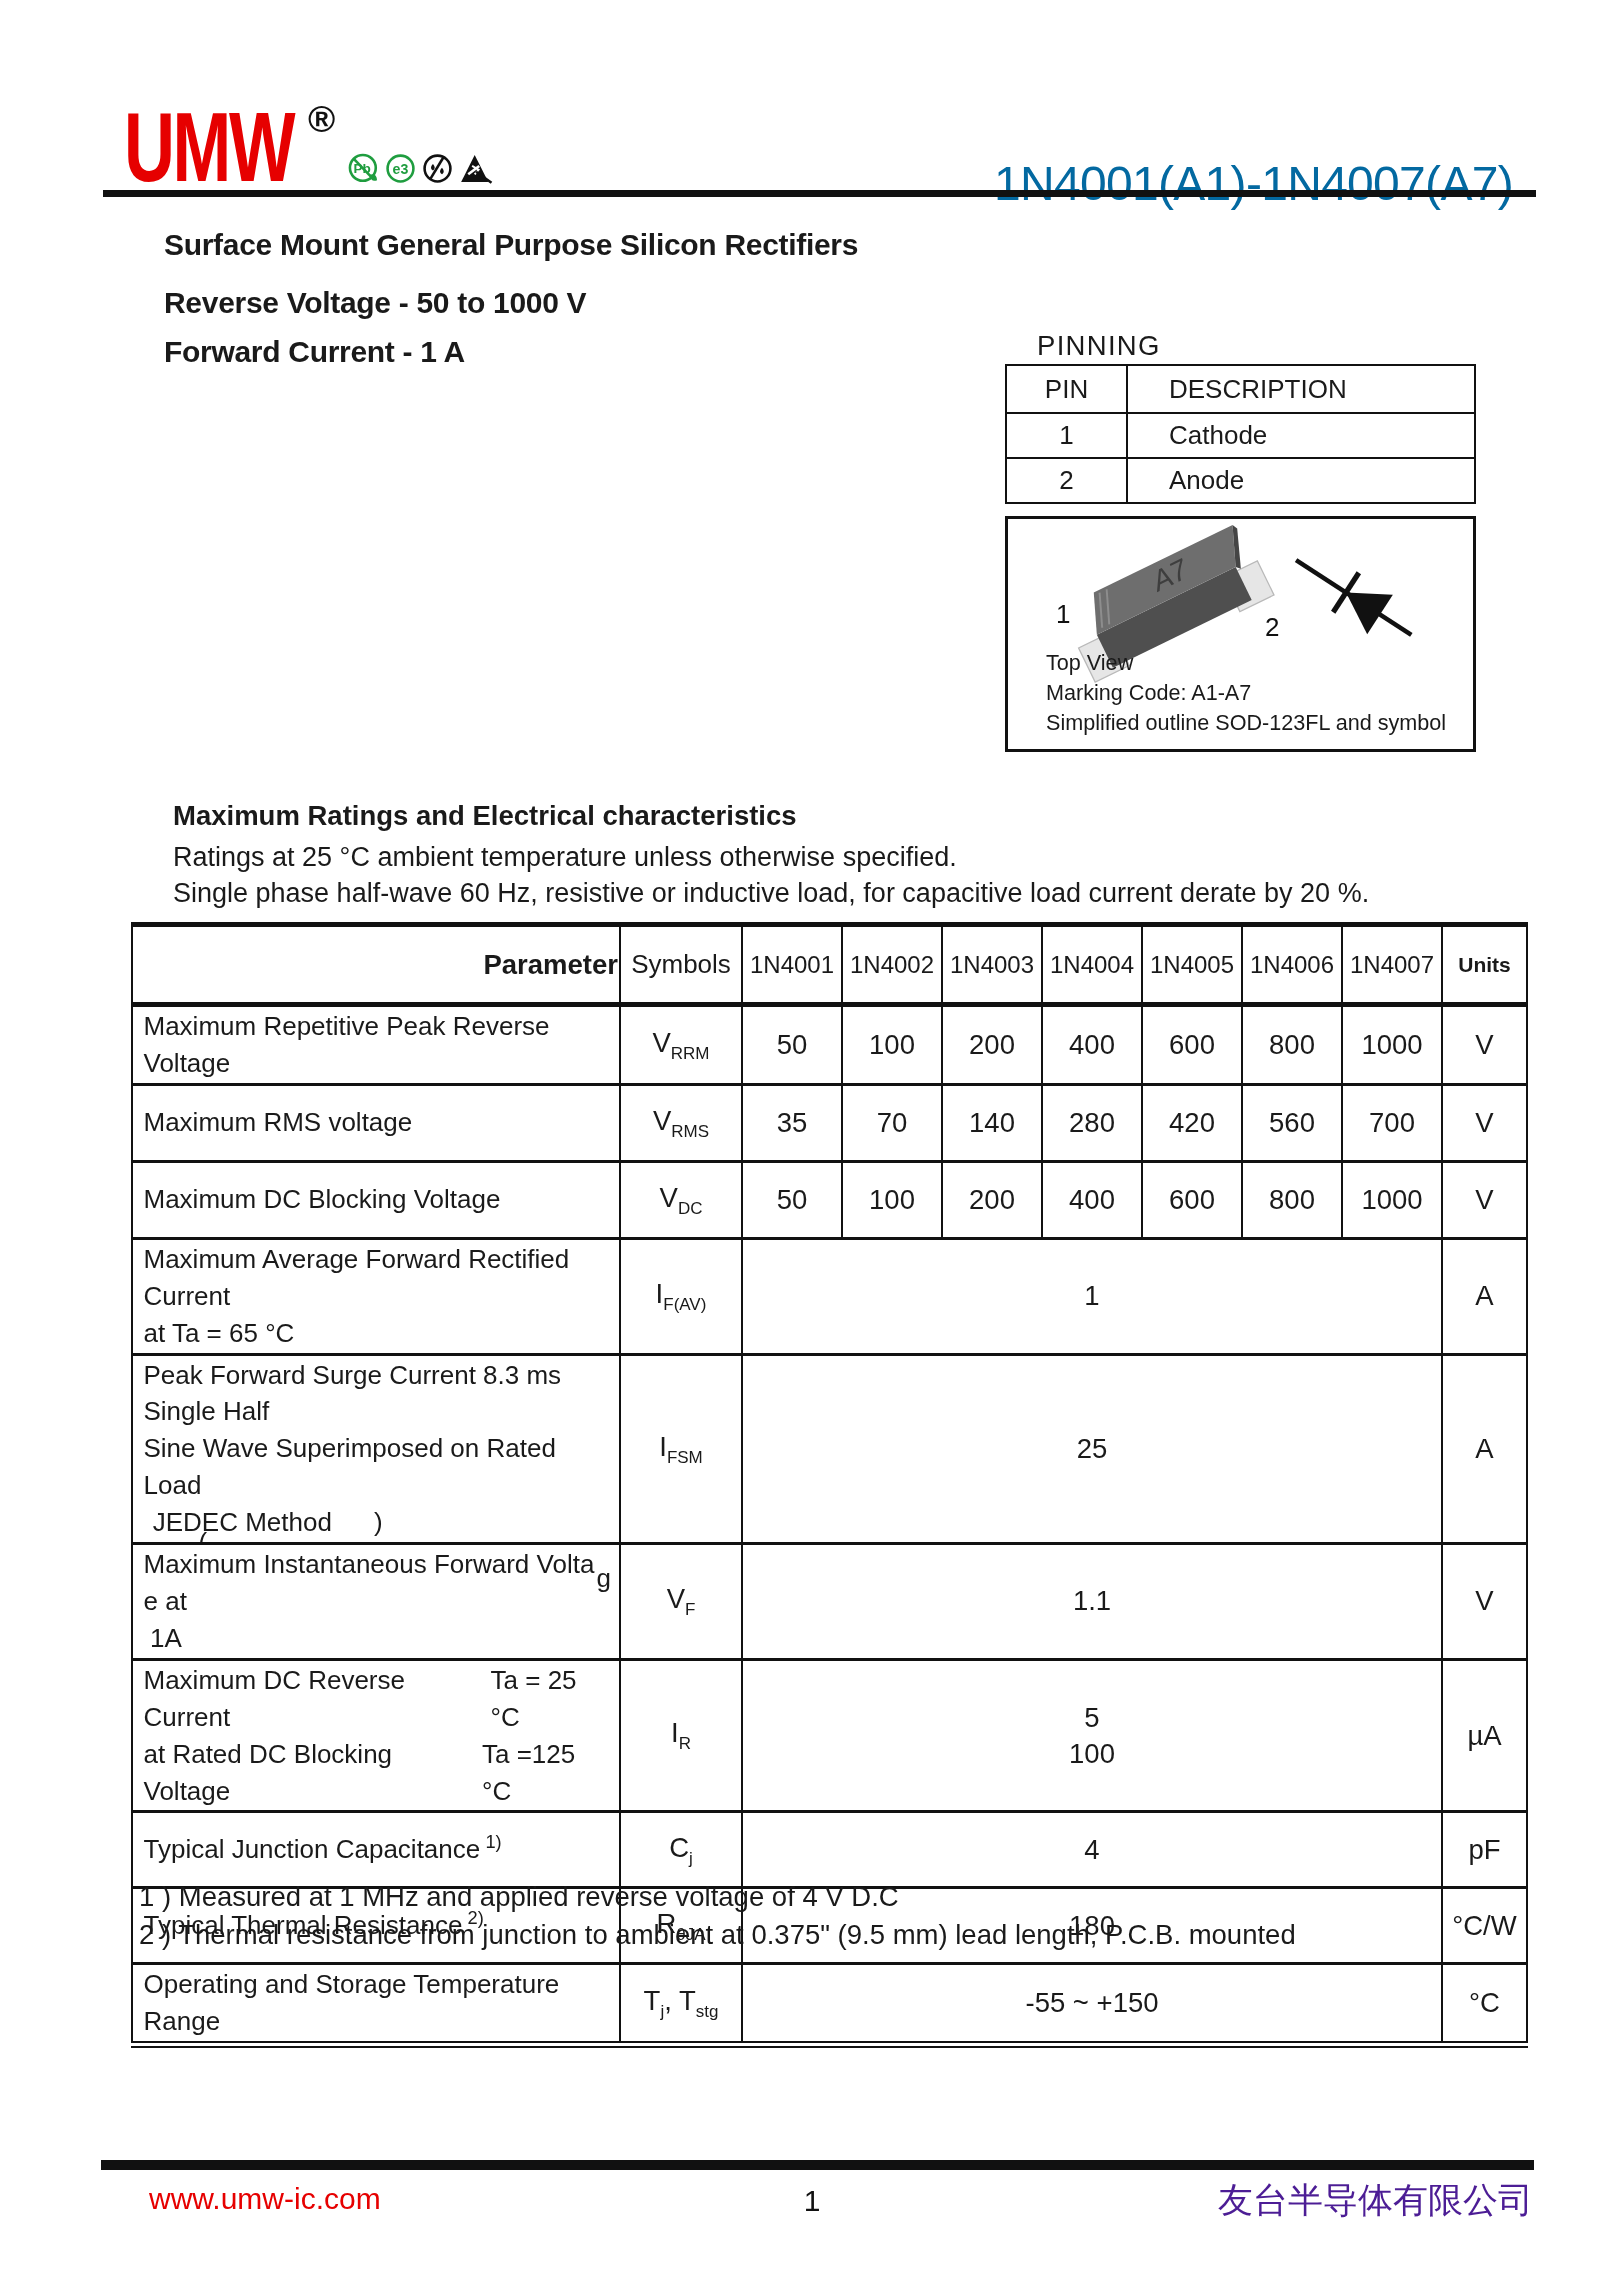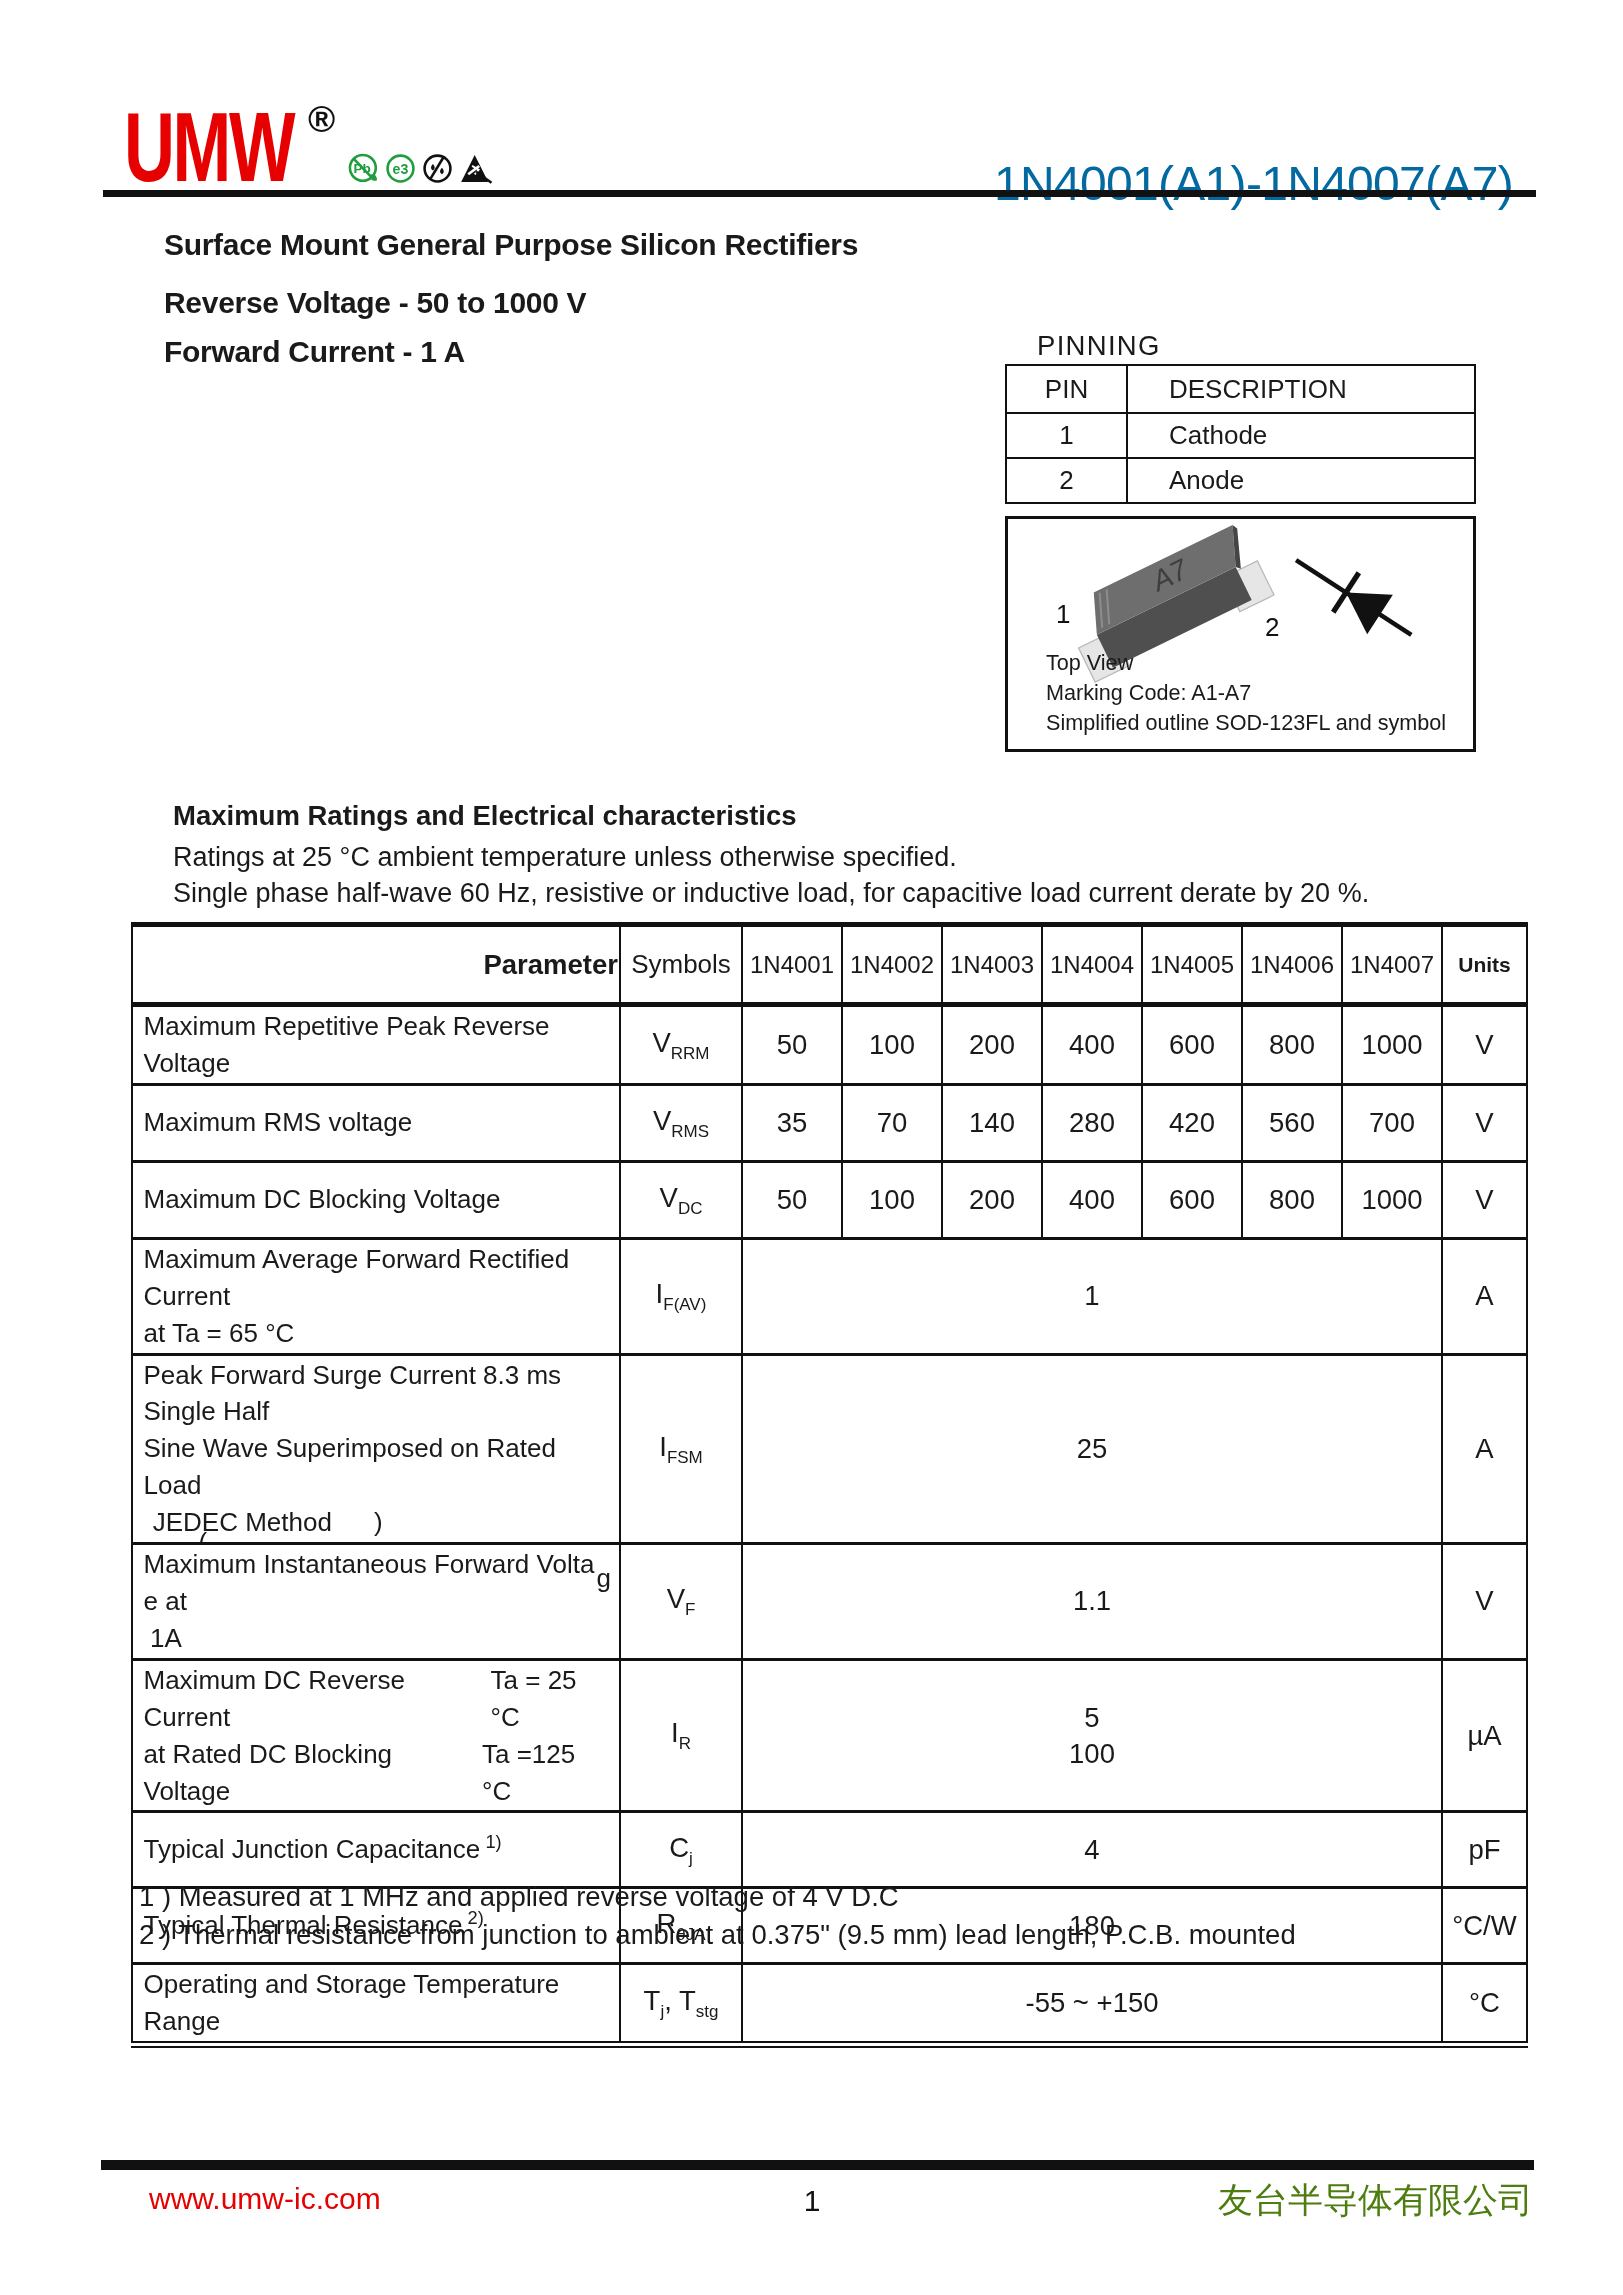--- a/index.html
+++ b/index.html
@@ -66,21 +66,21 @@
   .stack{line-height:1.3;}
 
   
   .fn{left:139px;font-size:27.5px;}
   .fn1{top:1881px;} .fn2{top:1919px;}
 
   
   .f-rule{left:101px;top:2160px;width:1433px;height:9.8px;background:#111;}
   .f-url{left:149px;top:2182px;font-size:30px;color:#e60000;}
   .f-page{left:812px;top:2184px;font-size:30px;transform:translateX(-50%);color:#111;}
-  .f-cn{right:90px;top:2177px;font-size:35px;color:#4d7c0f;}
+  .f-cn{right:90px;top:2177px;font-size:35px;color:#4c1d95;}
 </style>
 </head>
 <body>
 
 <div class="page">
 
   <div class="abs logo">UMW</div>
   <div class="abs regmark">®</div>
 
   <div class="abs iconrow">

